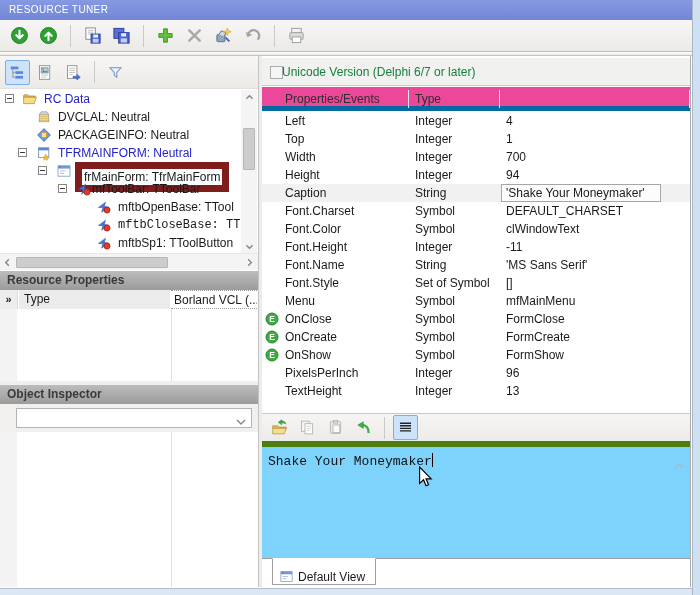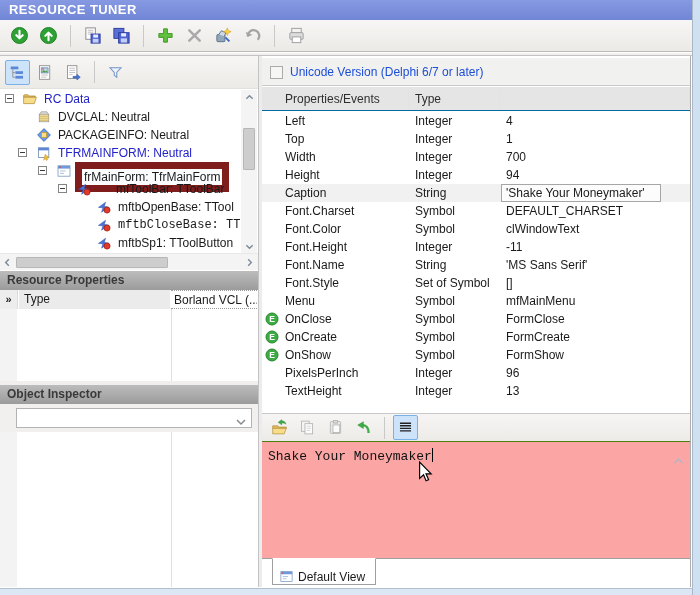--- a/index.html
+++ b/index.html
@@ -2,21 +2,21 @@
 <html><head>
 <meta charset="utf-8">
 <style>
   *{box-sizing:border-box;margin:0;padding:0}
   html,body{width:700px;height:595px}
   body{font-family:"Liberation Sans",sans-serif;font-size:12px;color:#1a1a1a;background:#fff}
   #window{position:relative;width:700px;height:595px;overflow:hidden;background:#fff}
 
   
   .titlebar{position:absolute;left:0;top:0;width:693px;height:20px;
-    background:linear-gradient(#8699e2,#7186d6);color:#fff;font-weight:bold;font-size:13px;
+    background:linear-gradient(#8699e2,#7186d6);color:#fff;font-weight:normal;font-size:10px;
     line-height:20px;padding-left:9px;letter-spacing:.4px}
 
   
   .toolbar{position:absolute;display:flex;align-items:center;background:linear-gradient(#f7f6f4,#eceae7)}
   #main-toolbar{left:0;top:20px;width:693px;height:32px;padding-left:7px;gap:4px;border-bottom:1px solid #b9b9b9}
   .tb-gap{position:absolute;left:0;top:53px;width:693px;height:3px;background:#f2f1ef;border-bottom:1px solid #c2c2c2}
   .tbtn{width:25px;height:25px;display:flex;align-items:center;justify-content:center;border:1px solid transparent;border-radius:2px}
   .tbtn .icon svg{width:19px;height:19px;display:block}
   .tbtn.small .icon svg{width:17px;height:17px}
   .tbtn.sel{background:#cde3fa;border-color:#7ab0e8}
@@ -61,37 +61,37 @@
   .combo{position:absolute;left:16px;top:4px;width:236px;height:20px;background:#fff;border:1px solid #b3b3b3}
   .combo .chev{position:absolute;right:4px;top:6px;width:12px;height:8px}
   .blank-b{position:absolute;left:0;top:376px;width:258px;height:155px;background:#fff}
 
   .splitter{position:absolute;left:258px;top:56px;width:4px;height:531px;background:#ececec;border-left:1px solid #c4c4c4}
 
   
   .right-panel{position:absolute;left:262px;top:56px;width:429px;height:531px;background:#fff;border-right:1px solid #adadad}
   .chk-bar{position:absolute;left:0;top:2px;width:428px;height:28px;background:#f1f1ef;border-bottom:1px solid #c9c9c9}
   .chk-box{position:absolute;left:8px;top:8px;width:13px;height:13px;background:#f6f6f6;border:1px solid #ababab}
-  .chk-lbl{position:absolute;left:28px;top:0;line-height:28px;color:#1d4ed8}
-
-  .grid-header{position:absolute;left:0;top:31px;width:428px;height:24px;background:#e5e5e5;border-bottom:1px solid #0369a1}
+  .chk-lbl{position:absolute;left:20px;top:0;line-height:28px;color:#15803d}
+
+  .grid-header{position:absolute;left:0;top:31px;width:428px;height:24px;background:#ec4899;border-bottom:5px solid #0369a1}
   .gh-cell{position:absolute;top:3px;height:18px;line-height:18px;border-right:1px solid #e2e2e2;color:#2e2e2e}
   #prop-rows{position:absolute;left:0;top:56px;width:428px;height:288px}
   .prow{position:relative;width:428px;height:18px;line-height:18px}
   .prow.sel{background:#f1f1f1}
   .prow .evt{position:absolute;left:3px;top:2px;width:14px;height:14px}
   .prow .evt svg{width:14px;height:14px;display:block}
   .prow .c-name{position:absolute;left:23px;top:0;white-space:nowrap}
   .prow .c-type{position:absolute;left:153px;top:0;white-space:nowrap}
   .prow .c-value{position:absolute;left:244px;top:0;white-space:nowrap}
   .prow .valbox{position:absolute;left:239px;top:0;width:160px;height:18px;line-height:16px;
     border:1px solid #a6a6a6;background:#fcfcfc;padding-left:4px;white-space:nowrap}
 
   #editor-toolbar{left:0;top:357px;width:428px;height:28px;padding-left:5px;gap:3px;border-top:1px solid #c9c9c9;background:linear-gradient(#f6f5f3,#edebe8)}
-  .editor{position:absolute;left:0;top:385px;width:428px;height:117px;background:#fca5a5;border-top:1px solid #4d7c0f}
+  .editor{position:absolute;left:0;top:385px;width:428px;height:117px;background:#7dd3fc;border-top:6px solid #4d7c0f}
   .editor-text{position:absolute;left:6px;top:6px;font-family:"Liberation Mono",monospace;font-size:13px;color:#111;white-space:pre}
   .caret{display:inline-block;width:1px;height:14px;background:#000;vertical-align:-2px}
   .ed-scroll{position:absolute;right:6px;top:12px;width:11px;height:8px}
   .cursor-ptr{position:absolute;left:156px;top:19px;width:15px;height:23px}
 
   .tabbar{position:absolute;left:0;top:502px;width:428px;height:29px;background:#fff;border-top:1px solid #9f9f9f}
   .tab{position:absolute;left:10px;top:-1px;height:27px;background:#fff;border:1px solid #9f9f9f;border-top:1px solid #fff;
     display:flex;align-items:flex-end;gap:4px;padding:0 10px 0 6px}
   .tab .icon svg{width:15px;height:15px;display:block}
 
@@ -308,21 +308,21 @@
               <rect x="0.5" y="0.5" width="8" height="8" fill="#fff" stroke="#848484"></rect>
               <path d="M2 4.5h5" stroke="#3a3a3a"></path>
             </svg>
           </span>
           <span class="icon" style="left:76px">
             <svg viewBox="0 0 20 20">
               <path d="M3 10.5L12 4l-1.6 5.2 5.6 1-9 6.3 1.6-5.5z" fill="#4a72d8" stroke="#2b4fa8" stroke-width=".6"></path>
               <circle cx="13.8" cy="13.8" r="3.8" fill="#e03a2a" stroke="#9e1f14"></circle>
             </svg>
           </span>
-          <span class="lbl" style="left:116px">mfToolBar: TToolBar</span>
+          <span class="lbl" style="left:92px">mfToolBar: TToolBar</span>
         </div>
         <div class="tree-row" style="top: 108px;">
           <span class="icon" style="left:96px">
             <svg viewBox="0 0 20 20">
               <path d="M3 10.5L12 4l-1.6 5.2 5.6 1-9 6.3 1.6-5.5z" fill="#4a72d8" stroke="#2b4fa8" stroke-width=".6"></path>
               <circle cx="13.8" cy="13.8" r="3.8" fill="#e03a2a" stroke="#9e1f14"></circle>
             </svg>
           </span>
           <span class="lbl" style="left:118px">mftbOpenBase: TTool</span>
         </div>

